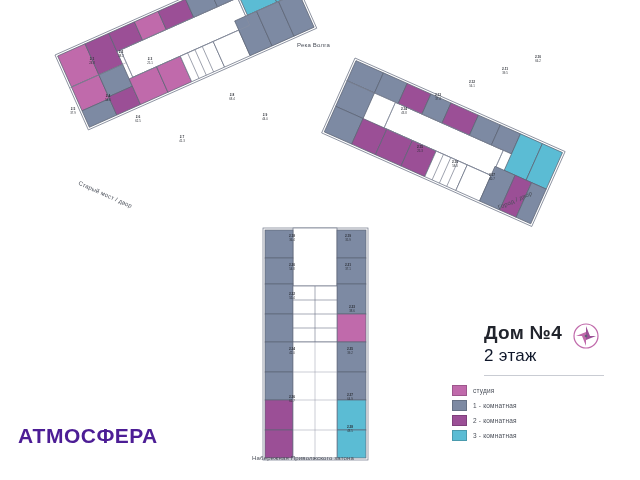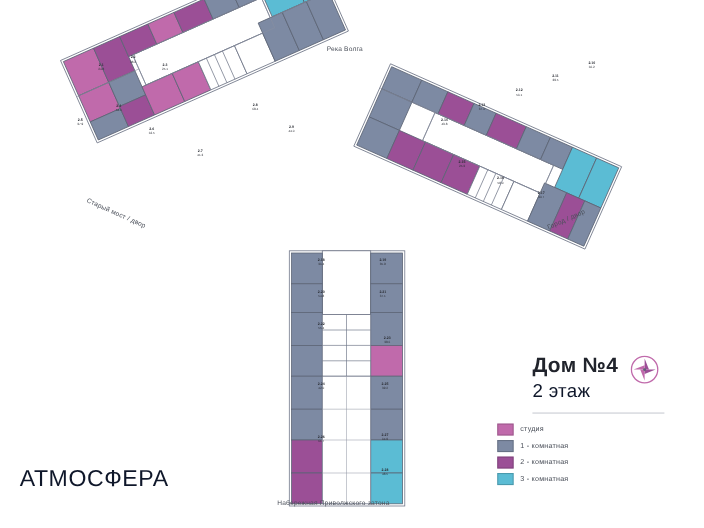--- a/index.html
+++ b/index.html
@@ -60,22 +60,22 @@
     left: 252px;
     top: 455px;
     font-size: 6px;
     color: #4a4f59;
   }
   .brand {
     position: absolute;
     left: 18px;
     top: 424px;
     font-size: 21px;
-    font-weight: normal;
-    color: #0f172a;
+    font-weight: bold;
+    color: #4c1d95;
     letter-spacing: 0.5px;
   }
   .title-block {
     position: absolute;
     left: 452px;
     top: 322px;
     width: 170px;
     margin-left: 32px;
   }
   .title-main {

